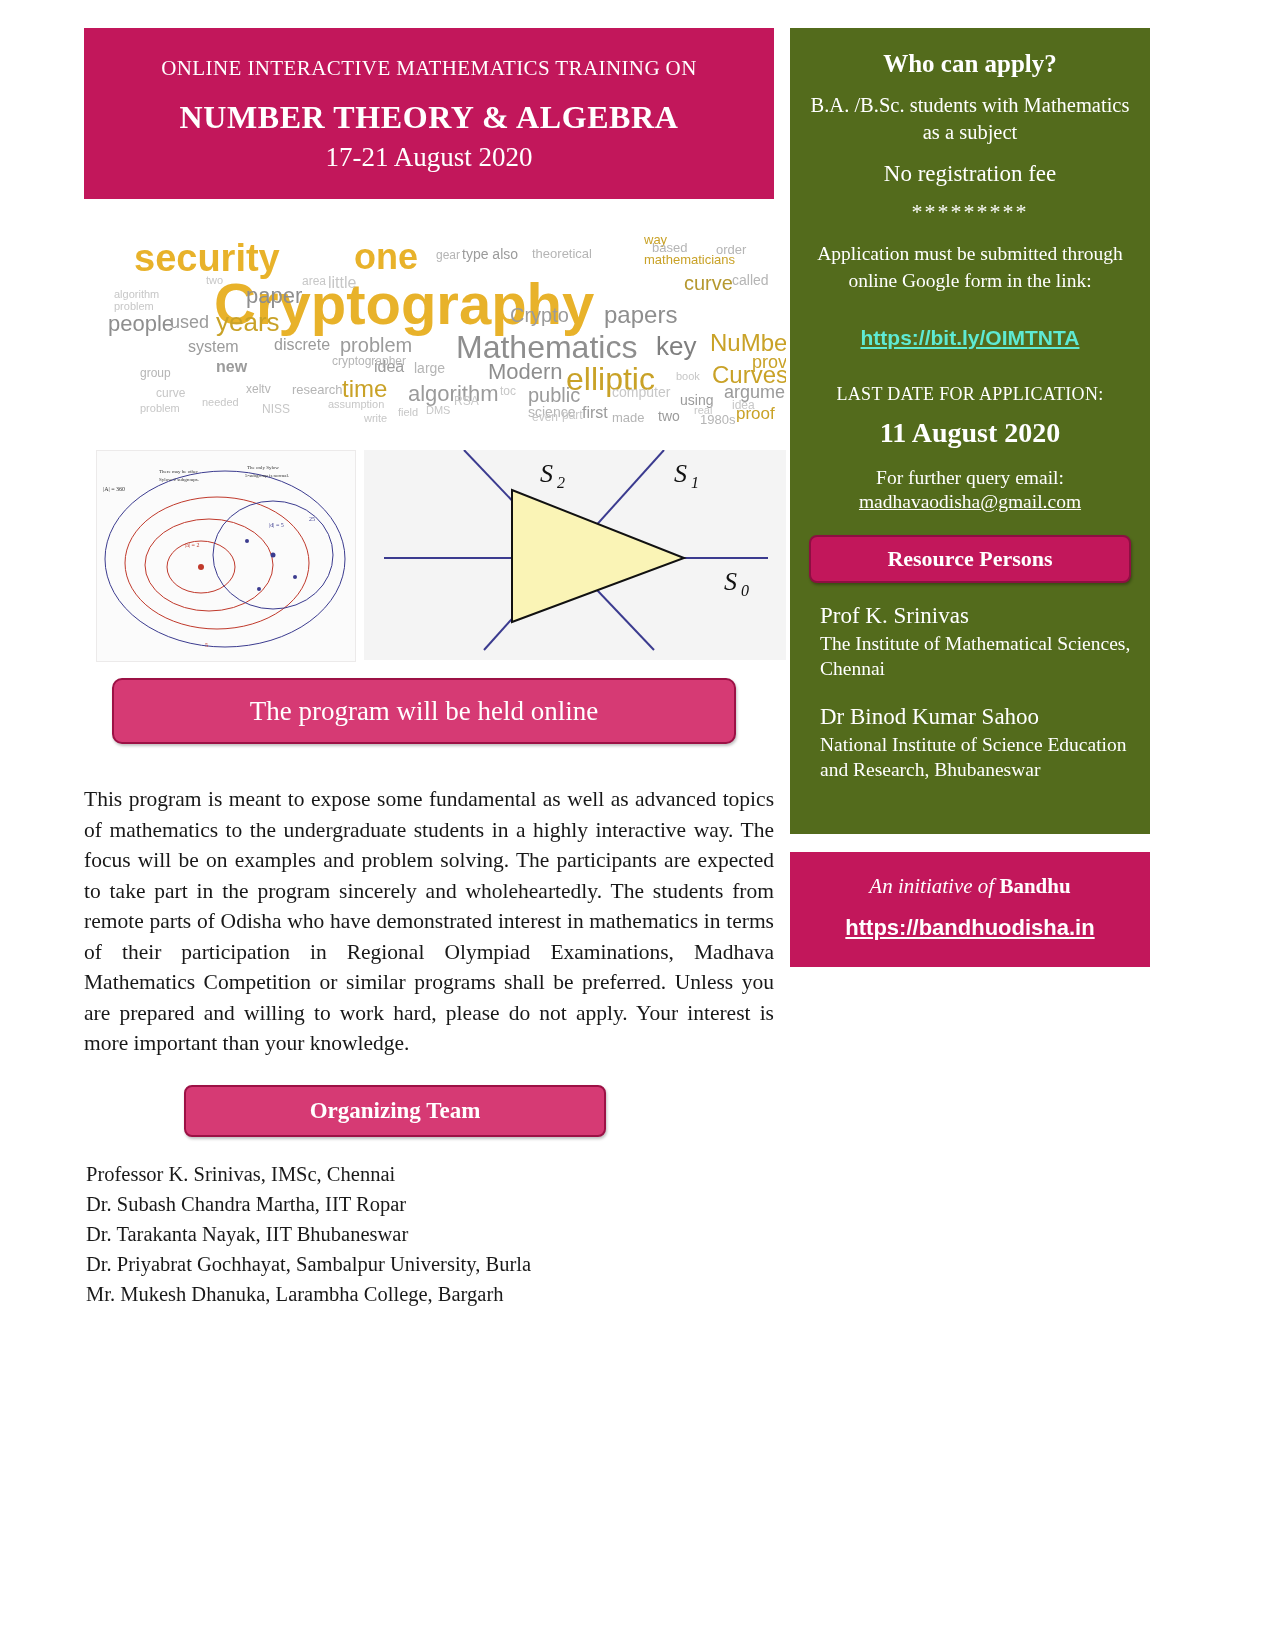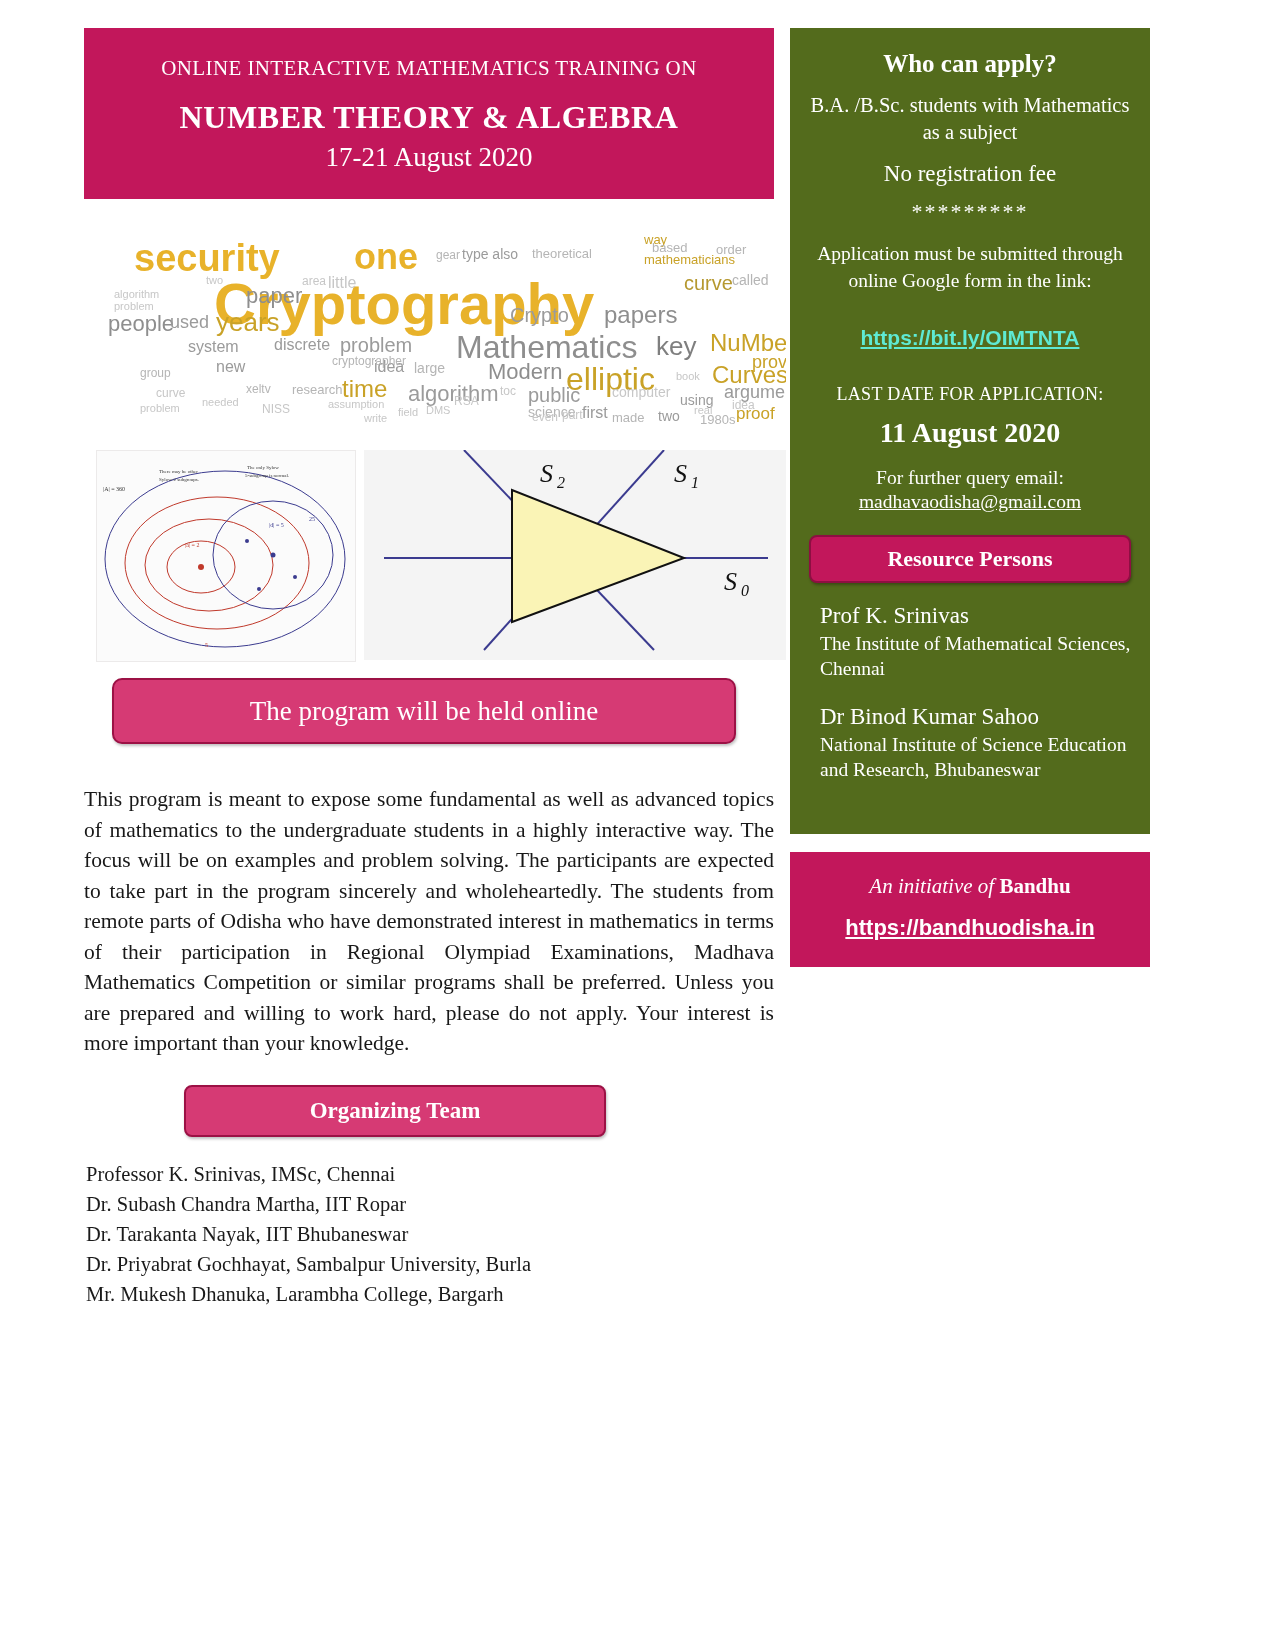--- a/index.html
+++ b/index.html
@@ -283,21 +283,21 @@
       <span class="wc" style="left: 432px; top: 158px; font-size: 20px; color: rgb(155, 155, 155); font-weight: normal;">public</span>
       <span class="wc" style="left: 312px; top: 156px; font-size: 22px; color: rgb(155, 155, 155); font-weight: normal;">algorithm</span>
       <span class="wc" style="left: 246px; top: 150px; font-size: 24px; color: rgb(201, 162, 39); font-weight: normal;">time</span>
       <span class="wc" style="left: 12px; top: 86px; font-size: 22px; color: rgb(142, 142, 142); font-weight: normal;">people</span>
       <span class="wc" style="left: 120px; top: 82px; font-size: 26px; color: rgb(201, 162, 39); font-weight: normal;">years</span>
       <span class="wc" style="left: 74px; top: 86px; font-size: 18px; color: rgb(155, 155, 155); font-weight: normal;">used</span>
       <span class="wc" style="left: 150px; top: 58px; font-size: 22px; color: rgb(142, 142, 142); font-weight: normal;">paper</span>
       <span class="wc" style="left: 244px; top: 108px; font-size: 20px; color: rgb(155, 155, 155); font-weight: normal;">problem</span>
       <span class="wc" style="left: 178px; top: 110px; font-size: 16px; color: rgb(155, 155, 155); font-weight: normal;">discrete</span>
       <span class="wc" style="left: 92px; top: 112px; font-size: 16px; color: rgb(155, 155, 155); font-weight: normal;">system</span>
-      <span class="wc" style="left: 120px; top: 132px; font-size: 16px; color: rgb(155, 155, 155); font-weight: normal;">new</span>
+      <span class="wc" style="left: 120px; top: 132px; font-size: 16px; color: rgb(155, 155, 155); font-weight: bold;">new</span>
       <span class="wc" style="left: 278px; top: 132px; font-size: 16px; color: rgb(155, 155, 155); font-weight: normal;">idea</span>
       <span class="wc" style="left: 318px; top: 134px; font-size: 14px; color: rgb(181, 181, 181); font-weight: normal;">large</span>
       <span class="wc" style="left: 366px; top: 20px; font-size: 14px; color: rgb(155, 155, 155); font-weight: normal;">type also</span>
       <span class="wc" style="left: 436px; top: 20px; font-size: 13px; color: rgb(181, 181, 181); font-weight: normal;">theoretical</span>
       <span class="wc" style="left: 548px; top: 26px; font-size: 13px; color: rgb(201, 162, 39); font-weight: normal;">mathematicians</span>
       <span class="wc" style="left: 548px; top: 6px; font-size: 13px; color: rgb(201, 162, 39); font-weight: normal;">way</span>
       <span class="wc" style="left: 640px; top: 178px; font-size: 17px; color: rgb(201, 162, 39); font-weight: normal;">proof</span>
       <span class="wc" style="left: 656px; top: 126px; font-size: 18px; color: rgb(201, 162, 39); font-weight: normal;">prove</span>
       <span class="wc" style="left: 628px; top: 156px; font-size: 18px; color: rgb(155, 155, 155); font-weight: normal;">argument</span>
       <span class="wc" style="left: 486px; top: 178px; font-size: 16px; color: rgb(155, 155, 155); font-weight: normal;">first</span>

